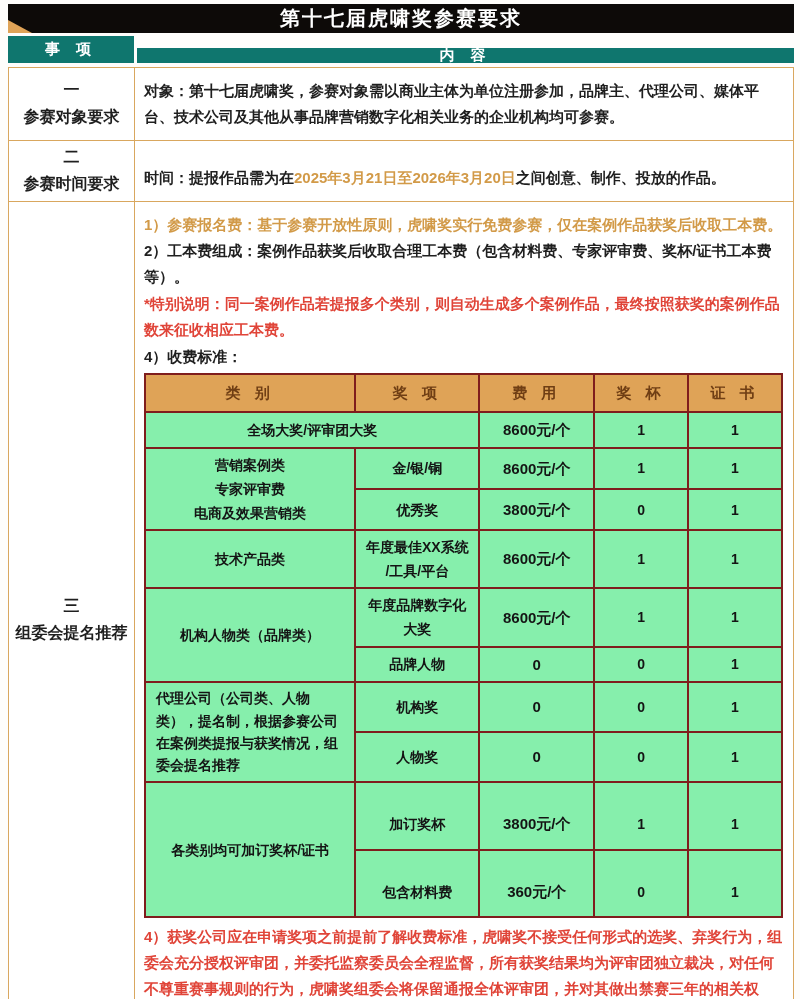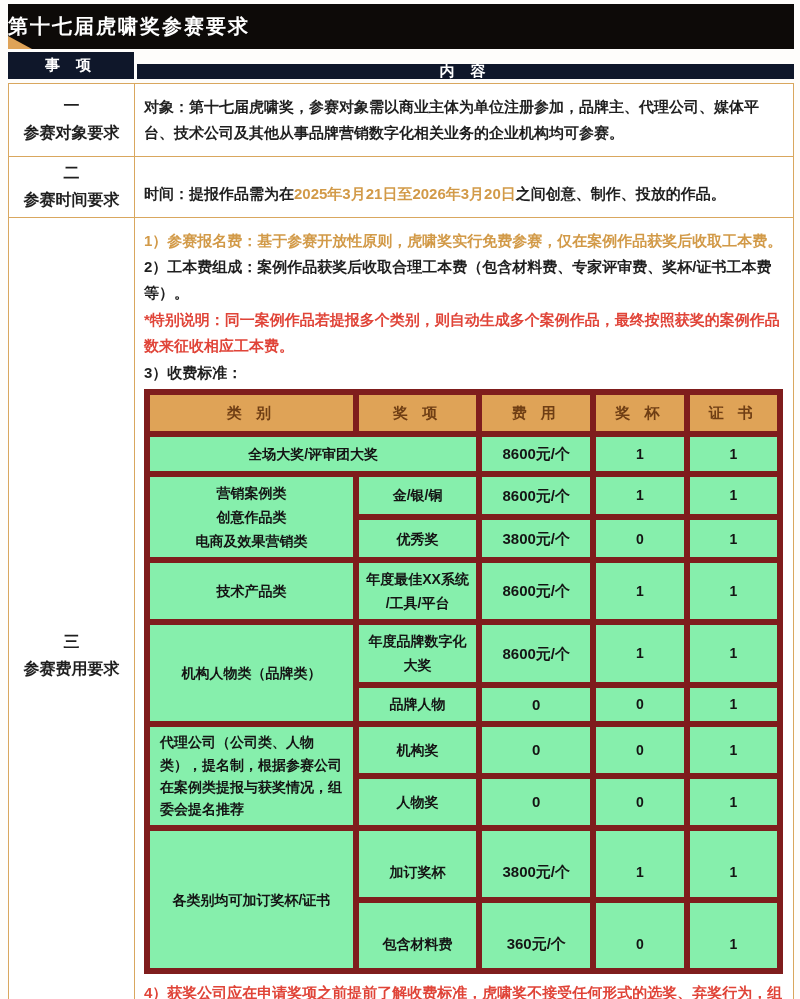--- a/index.html
+++ b/index.html
@@ -13,38 +13,38 @@
   .page {
     width: 800px;
     min-height: 999px;
     padding: 4px 6px 8px 8px;
     background:#fefdfb;
   }
   
   .title-bar {
     position: relative;
     background:#0d0a08;
-    height: 45px;
-    display:flex; align-items:center; 
+    height: 29px;
+    display:flex; align-items:center; justify-content:center;
   }
   .title-wedge {
     position:absolute; left:0; bottom:0;
     width:24px; height:13px;
     background:#dfa357;
     clip-path: polygon(0 0, 0 100%, 100% 100%);
   }
   .title-bar h1 {
     color:#ffffff; font-size:20px; font-weight:700; letter-spacing:2px;
   }
   
   .col-header {
     display:flex; margin-top:3px; height:27px; gap:3px;
   }
   .col-header .cell {
-    background:#0f172a; color:#ffffff; font-weight:700; font-size:15px;
+    background:#0f766e; color:#ffffff; font-weight:700; font-size:15px;
     letter-spacing:6px;
     display:flex; align-items:center; justify-content:center;
   }
   .col-header .c-item { width:126px; }
   .col-header .c-content { flex:1;margin-top:12px; }
   
   .main-table {
     margin-top:4px;
     border:1px solid #d9a75e;
   }
@@ -74,21 +74,21 @@
   .para { margin:1px 0; }
   .preline { white-space:pre-line; }
   
   table.fee {
     width:100%;
     border-collapse:collapse;
     margin:4px 0 6px 0;
     font-size:14px;
   }
   table.fee th, table.fee td {
-    border:6px solid #7f1d1d;
+    border:2px solid #7f1d1d;
     text-align:center;
     padding:4px 6px;
     font-weight:600;
   }
   table.fee th {
     background:#dfa357;
     color:#6f3e14;
     font-size:15px; font-weight:700; letter-spacing:5px;
     padding:5px 4px;
   }
@@ -135,27 +135,27 @@
         <div class="lab">参赛时间要求</div>
       </div>
       <div class="tcontent" style="display:flex;align-items:flex-end;">
         <p class="para"><span class="t-black">时间：提报作品需为在</span><span class="t-gold">2025年3月21日至2026年3月20日</span><span class="t-black">之间创意、制作、投放的作品。</span></p>
       </div>
     </div>
 
     <div class="trow">
       <div class="tlabel">
         <div class="num">三</div>
-        <div class="lab">参赛费用要求</div>
+        <div class="lab">组委会提名推荐</div>
       </div>
       <div class="tcontent">
         <p class="para t-gold">1）参赛报名费：基于参赛开放性原则，虎啸奖实行免费参赛，仅在案例作品获奖后收取工本费。</p>
         <p class="para t-black">2）工本费组成：案例作品获奖后收取合理工本费（包含材料费、专家评审费、奖杯/证书工本费等）。</p>
         <p class="para t-red">*特别说明：同一案例作品若提报多个类别，则自动生成多个案例作品，最终按照获奖的案例作品数来征收相应工本费。</p>
-        <p class="para t-black">3）收费标准：</p>
+        <p class="para t-black">4）收费标准：</p>
 
         <table class="fee">
           <colgroup>
             <col class="col-cat">
               <col class="col-award">
               <col class="col-fee">
               <col class="col-troph">
               <col class="col-cert">
           </colgroup>
           <thead>
@@ -169,21 +169,21 @@
           </thead>
           <tbody>
             <tr>
               <td colspan="2">全场大奖/评审团大奖</td>
               <td class="fee-val">8600元/个</td>
               <td>1</td>
               <td>1</td>
             </tr>
             <tr>
               <td rowspan="2" class="preline">营销案例类
-创意作品类
+专家评审费
 电商及效果营销类</td>
               <td>金/银/铜</td>
               <td class="fee-val">8600元/个</td>
               <td>1</td>
               <td>1</td>
             </tr>
             <tr>
               <td>优秀奖</td>
               <td class="fee-val">3800元/个</td>
               <td>0</td>

